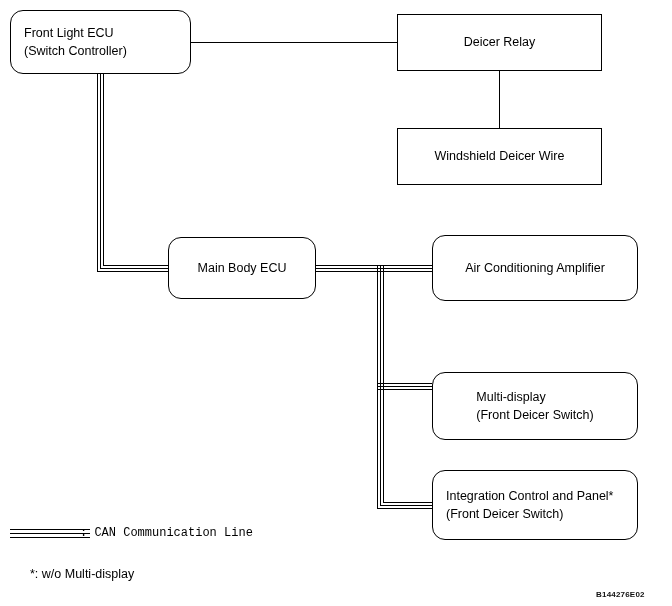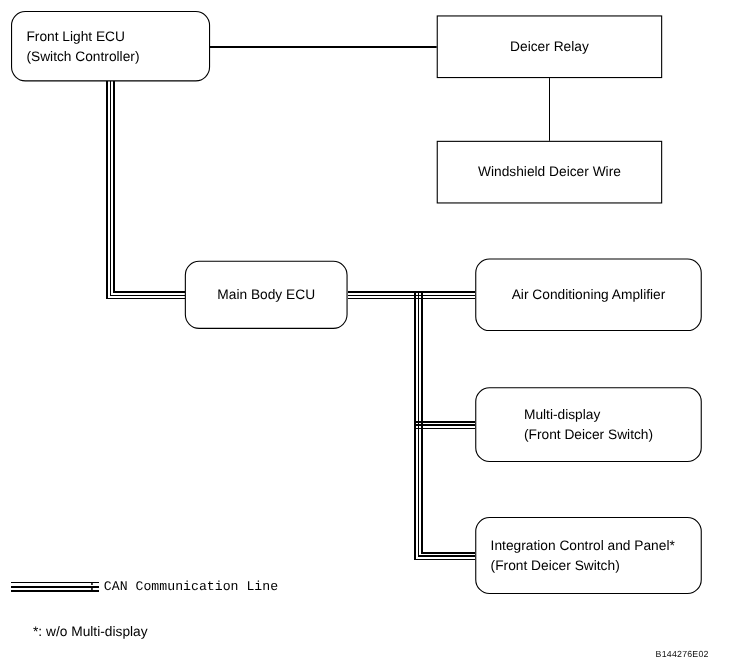--- a/index.html
+++ b/index.html
@@ -42,21 +42,21 @@
     padding-left: 13px;
   }
   .box .line { display: block; white-space: nowrap; }
 
   
   #front-light-ecu            { left: 10px;  top: 10px;  width: 181px; height: 64px; }
   #deicer-relay               { left: 397px; top: 14px;  width: 205px; height: 57px; }
   #windshield-deicer-wire     { left: 397px; top: 128px; width: 205px; height: 57px; }
   #main-body-ecu              { left: 168px; top: 237px; width: 148px; height: 62px; }
   #air-conditioning-amplifier { left: 432px; top: 235px; width: 206px; height: 66px; }
-  #multi-display              { left: 432px; top: 352px; width: 206px; height: 68px; }
+  #multi-display              { left: 432px; top: 372px; width: 206px; height: 68px; }
   #integration-control-panel  { left: 432px; top: 470px; width: 206px; height: 70px; }
 
   .legend-label {
     position: absolute;
     left: 80px;
     top: 526px;
     font-size: 12px;
     white-space: nowrap;
     font-family: Liberation Mono, monospace;
   }
@@ -66,21 +66,21 @@
     top: 567px;
     font-size: 12.5px;
     white-space: nowrap;
     margin-left: 18px;
   }
   .figure-code {
     position: absolute;
     left: 596px;
     top: 590px;
     font-size: 8px;
-    font-weight: 400;
+    font-weight: 700;
     letter-spacing: 0.2px;
     color: #111111;
     white-space: nowrap;
   }
 </style>
 </head>
 <body>
 
 <div id="stage">
 

